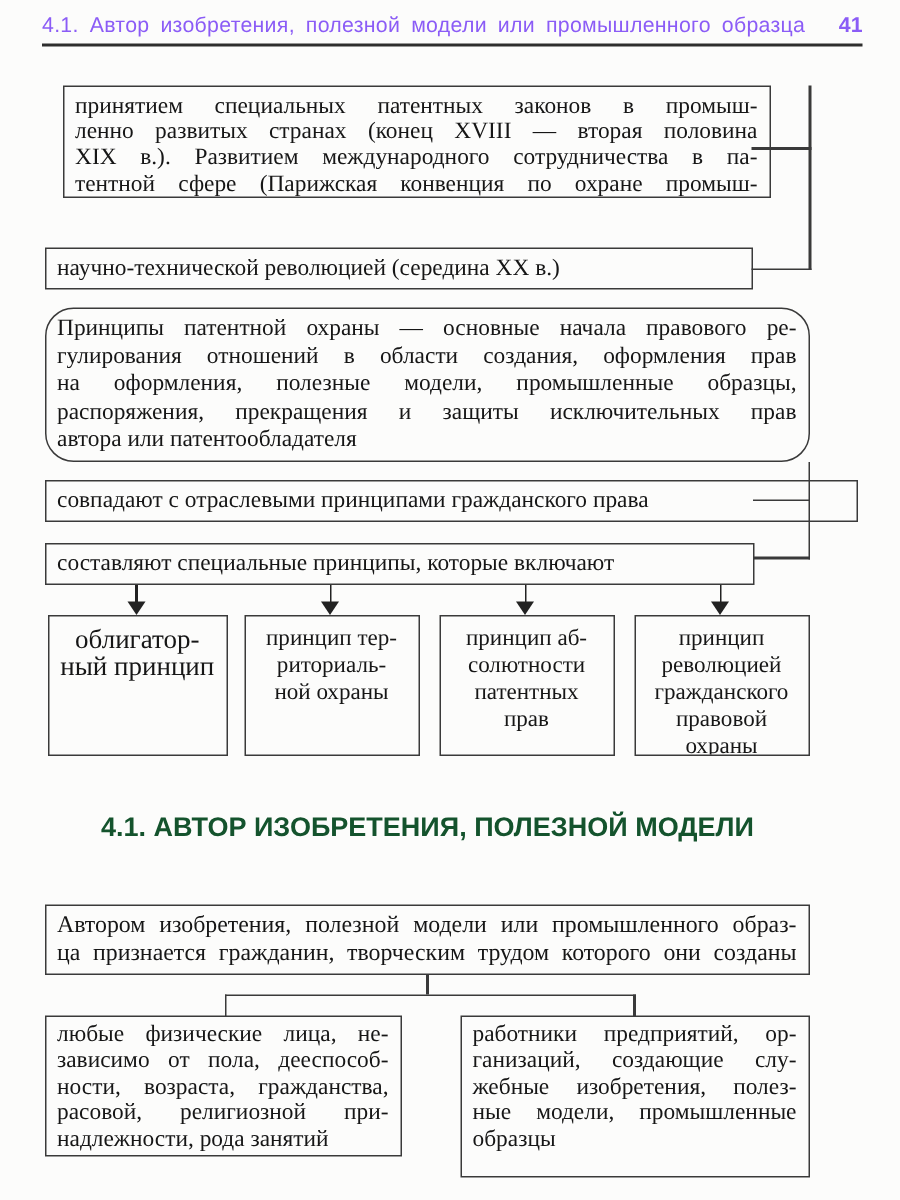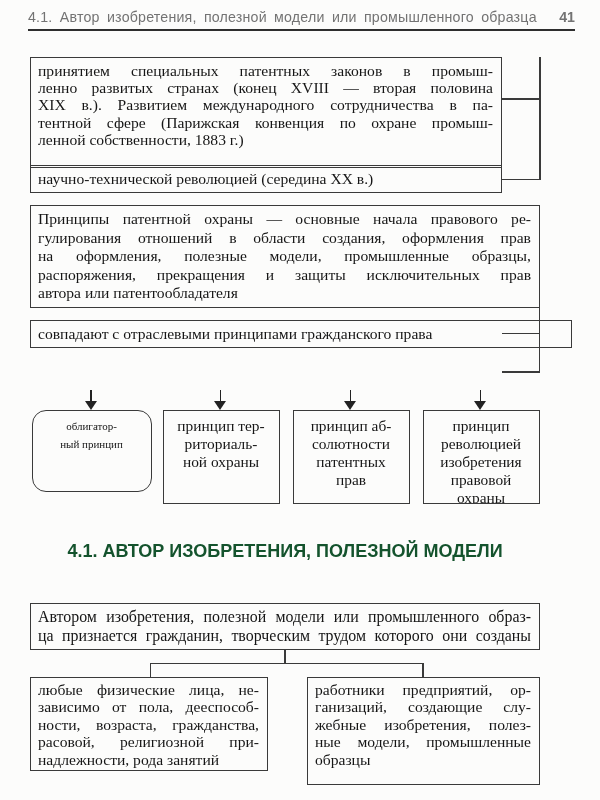--- a/index.html
+++ b/index.html
@@ -15,47 +15,47 @@
     background:var(--bg);
     overflow:hidden;
     font-family:"Liberation Serif", serif;
     color:var(--text);
   }
   
   .running-head{
     position:absolute;top:9px;left:28px;right:25px;
     display:flex;justify-content:space-between;align-items:baseline;
     font-family:"Liberation Sans", sans-serif;
-    font-size:14.2px;color:#737373;
+    font-size:14.2px;color:#8b5cf6;
     word-spacing:3.2px;letter-spacing:0.2px;
   }
   .running-head .pagenum{font-weight:700;word-spacing:0;letter-spacing:0;}
   .head-rule{
     position:absolute;top:29px;left:28px;width:547px;height:2px;
     background:#2e2e2e;
   }
   
   .dbox{
     position:absolute;box-sizing:border-box;
     border:1.5px solid var(--ink);
     font-size:15.6px;color:var(--text);
     padding:4px 8px 0 7px;
     overflow:hidden;
   }
   .tline{text-align:justify;text-align-last:justify;white-space:nowrap;}
   .tline-last{text-align-last:left;}
   .justify-all .tline-last{text-align-last:justify;}
   .center .tline,.center .tline-last{text-align:center;text-align-last:center;white-space:normal;}
   
-  .b-laws      {left:30px; top:57px;  width:472px; height:111px;  line-height:17.2px;}
+  .b-laws      {left:42px; top:57px;  width:472px; height:75px;  line-height:17.2px;}
   .b-ntr       {left:30px; top:165px; width:472px; height:28px;  line-height:17px; padding-top:3.5px;}
-  .b-princ     {left:30px; top:205px; width:510px; height:103px; line-height:18.6px;}
+  .b-princ     {left:30px; top:205px; width:510px; height:103px; line-height:18.6px;border-radius:19px;}
   .b-match     {left:30px; top:320px; width:542px; height:28px;  line-height:17px; padding-top:3.5px;}
   .b-special   {left:30px; top:362px; width:473px; height:28px;  line-height:17px; padding-top:3.5px;}
-  .b-p1        {left:32px;  top:410px; width:120px; height:82px; line-height:18px; padding-top:6px; font-size:11px;border-radius:14px;}
+  .b-p1        {left:32px;  top:410px; width:120px; height:94px; line-height:18px; padding-top:6px; font-size:18px;}
   .b-p2        {left:163px; top:410px; width:117px; height:94px; line-height:18px; padding-top:6px; font-size:15.4px;}
   .b-p3        {left:293px; top:410px; width:117px; height:94px; line-height:18px; padding-top:6px; font-size:15.4px;}
   .b-p4        {left:423px; top:410px; width:117px; height:94px; line-height:18px; padding-top:6px; font-size:15.4px;}
   .b-author    {left:30px; top:603px; width:510px; height:47px;  line-height:19px; padding-top:3px; font-size:15.9px;}
   .b-persons   {left:30px; top:677px; width:238px; height:94px;  line-height:17.4px; padding-top:3px;}
   .b-workers   {left:307px;top:677px; width:233px; height:108px;  line-height:17.4px; padding-top:3px;}
   
   .section-heading{
     position:absolute;left:30px;top:540px;width:510px;
     font-family:"Liberation Sans", sans-serif;
@@ -97,20 +97,23 @@
   <div class="dbox b-princ">
       <div class="tline">Принципы патентной охраны — основные начала правового ре-</div>
       <div class="tline">гулирования отношений в области создания, оформления прав</div>
       <div class="tline">на оформления, полезные модели, промышленные образцы,</div>
       <div class="tline">распоряжения, прекращения и защиты исключительных прав</div>
       <div class="tline tline-last">автора или патентообладателя</div>
     </div>
   <div class="dbox b-match">
       <div class="tline tline-last">совпадают с отраслевыми принципами гражданского права</div>
     </div>
+  <div class="dbox b-special">
+      <div class="tline tline-last">составляют специальные принципы, которые включают</div>
+    </div>
 
   <div class="cline" style="left:539px;top:57px;width:1.5px;height:123px;"></div>
   <div class="cline" style="left:501px;top:98px;width:39.5px;height:1.5px;"></div>
   <div class="cline" style="left:501px;top:178.5px;width:39.5px;height:1.5px;"></div>
 
   <div class="cline" style="left:538.5px;top:308px;width:1.5px;height:64.5px;"></div>
   <div class="cline" style="left:501.5px;top:332.5px;width:38.5px;height:1.5px;"></div>
   <div class="cline" style="left:501.5px;top:371px;width:38.5px;height:1.5px;"></div>
 
   <div class="down-arrow" style="left:84.7px;top:390px;">
@@ -141,21 +144,21 @@
     </div>
   <div class="dbox center b-p3">
       <div class="tline">принцип аб-</div>
       <div class="tline">солютности</div>
       <div class="tline">патентных</div>
       <div class="tline tline-last">прав</div>
     </div>
   <div class="dbox center b-p4">
       <div class="tline">принцип</div>
       <div class="tline">революцией</div>
-      <div class="tline">изобретения</div>
+      <div class="tline">гражданского</div>
       <div class="tline">правовой</div>
       <div class="tline tline-last">охраны</div>
     </div>
 
   <div class="section-heading center">
       <div class="tline">4.1. АВТОР ИЗОБРЕТЕНИЯ, ПОЛЕЗНОЙ МОДЕЛИ</div>
     </div>
 
   <div class="dbox justify-all b-author">
       <div class="tline">Автором изобретения, полезной модели или промышленного образ-</div>

